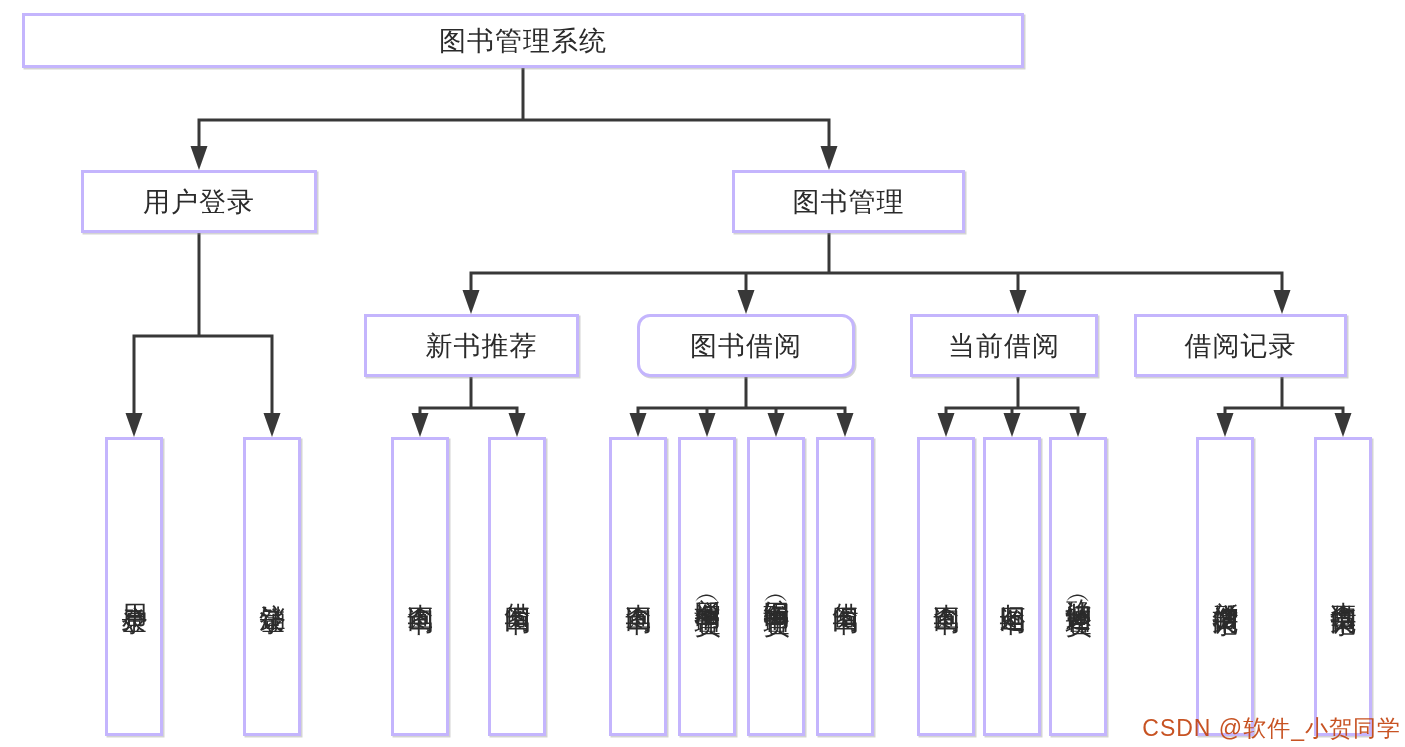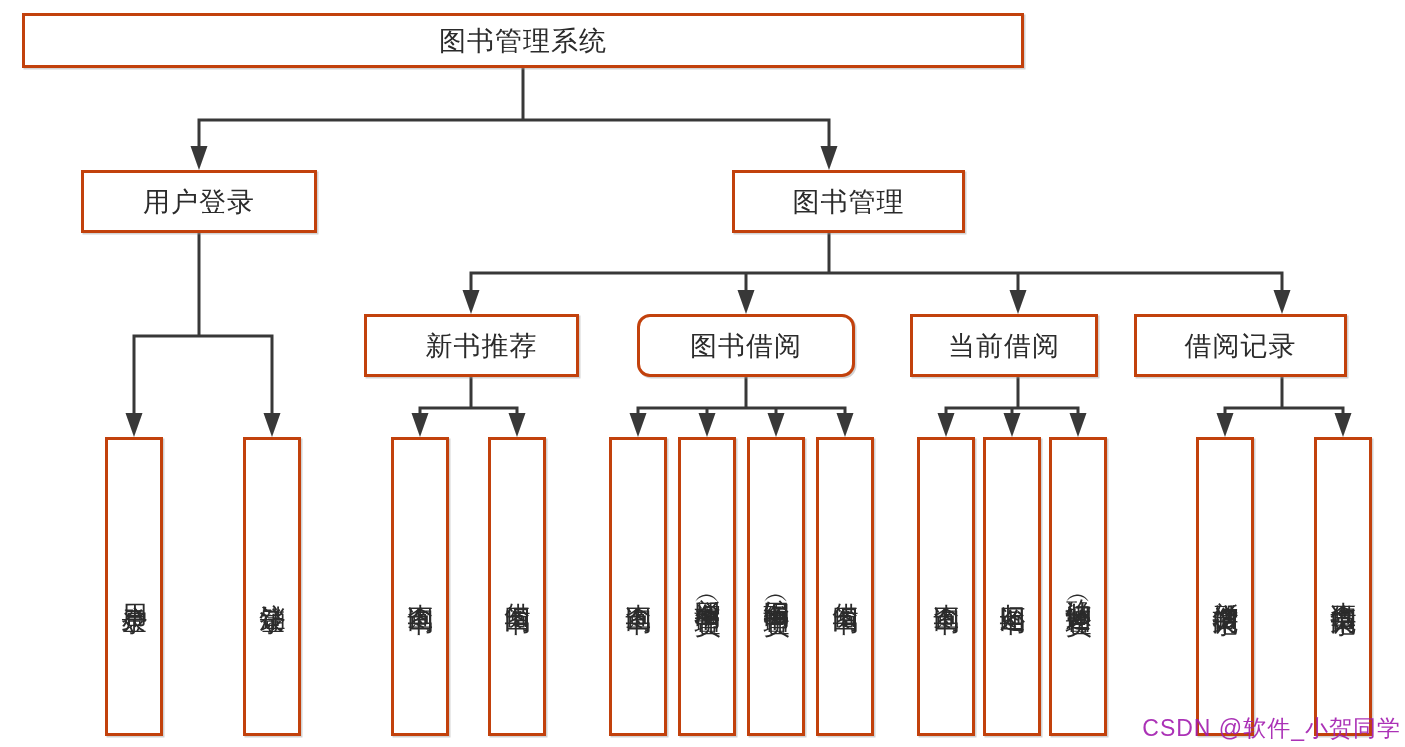--- a/index.html
+++ b/index.html
@@ -10,41 +10,41 @@
     height: 747px;
     background: #ffffff;
     font-family: "Liberation Sans", "DejaVu Sans", sans-serif;
     color: #2b2b2b;
     overflow: hidden;
   }
   .connectors { position: absolute; left: 0; top: 0; width: 1405px; height: 747px; }
   .node {
     position: absolute;
     background: #ffffff;
-    border: 3px solid #c2410c;
+    border: 3px solid #c4b5fd;
     display: flex;
     align-items: center;
     justify-content: center;
     box-shadow: 1.5px 1.5px 0 rgba(158,158,158,0.45);
     z-index: 2;
   }
   .hbox { font-size: 27px; letter-spacing: 1px; white-space: nowrap; }
   .vbox .vtext {
     writing-mode: vertical-rl;
     font-size: 26px;
     letter-spacing: 2px;
     line-height: 1.15;
     white-space: nowrap;
   }
   .watermark {
     position: absolute;
     right: 4px;
     bottom: 3px;
     font-size: 23px;
-    color: #a21caf;
+    color: #c2410c;
     letter-spacing: 1px;
     z-index: 3;
     opacity: 0.9;
     white-space: nowrap;
   }
 </style>
 </head>
 <body>
 
 <div class="stage">

